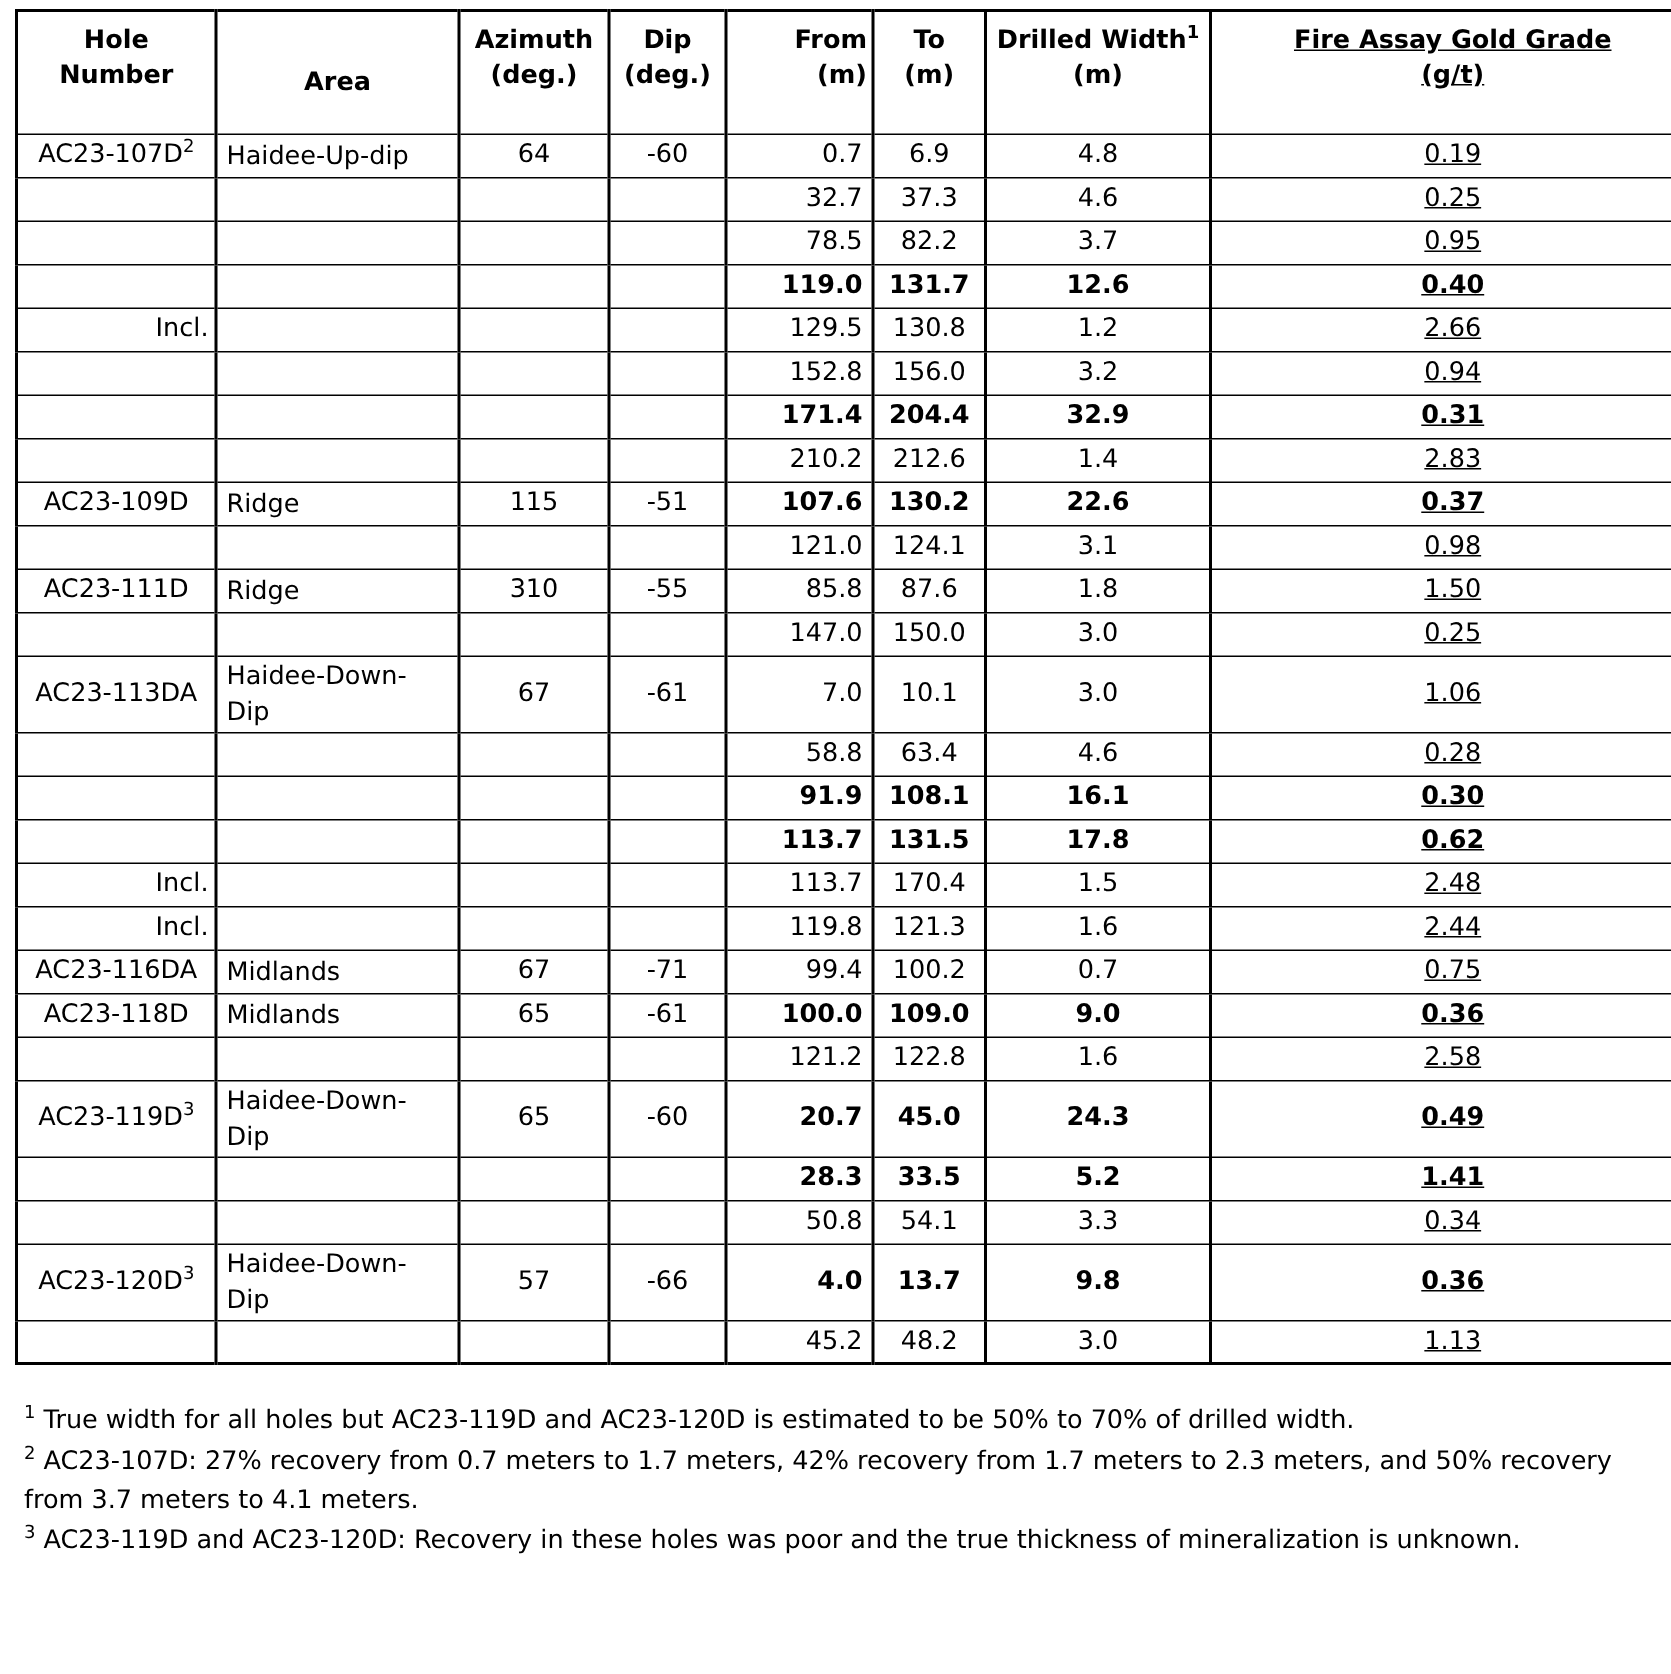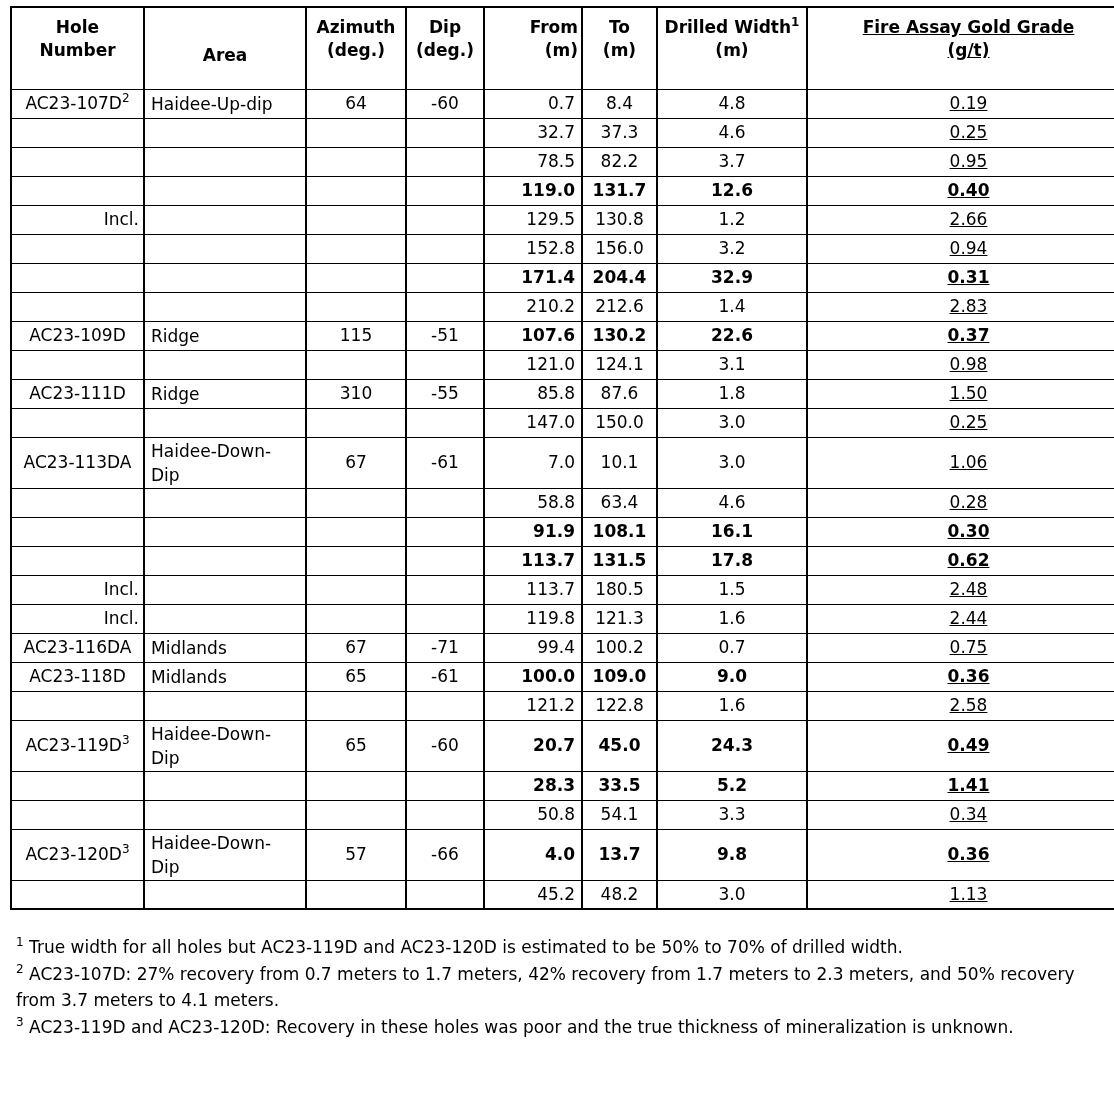--- a/index.html
+++ b/index.html
@@ -93,21 +93,21 @@
           <th class="c7">Fire Assay Gold Grade<br>(g/t)</th>
         </tr>
     </thead>
     <tbody id="bodyRows">
         <tr>
           <td class="c0 cell-hole">AC23-107D<sup>2</sup></td>
           <td class="c1 cell-area">Haidee-Up-dip</td>
           <td class="c2">64</td>
           <td class="c3">-60</td>
           <td class="c4">0.7</td>
-          <td class="c5">8.4</td>
+          <td class="c5">6.9</td>
           <td class="c6">4.8</td>
           <td class="c7">0.19</td>
         </tr>
         <tr>
           <td class="c0 cell-hole"></td>
           <td class="c1 cell-area"></td>
           <td class="c2"></td>
           <td class="c3"></td>
           <td class="c4">32.7</td>
           <td class="c5">37.3</td>
@@ -254,21 +254,21 @@
           <td class="c5 b">131.5</td>
           <td class="c6 b">17.8</td>
           <td class="c7 b">0.62</td>
         </tr>
         <tr>
           <td class="c0 cell-hole incl">Incl.</td>
           <td class="c1 cell-area"></td>
           <td class="c2"></td>
           <td class="c3"></td>
           <td class="c4">113.7</td>
-          <td class="c5">180.5</td>
+          <td class="c5">170.4</td>
           <td class="c6">1.5</td>
           <td class="c7">2.48</td>
         </tr>
         <tr>
           <td class="c0 cell-hole incl">Incl.</td>
           <td class="c1 cell-area"></td>
           <td class="c2"></td>
           <td class="c3"></td>
           <td class="c4">119.8</td>
           <td class="c5">121.3</td>

